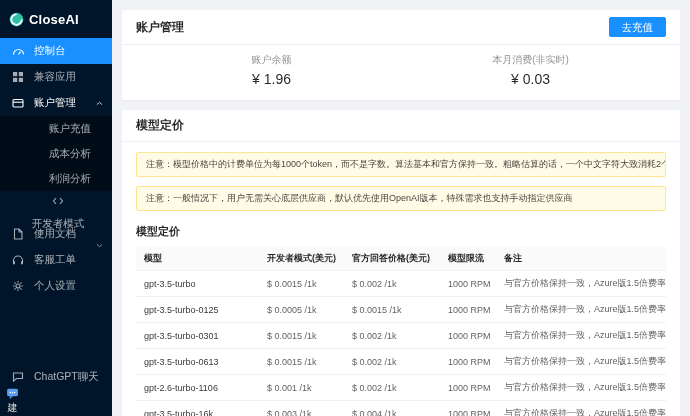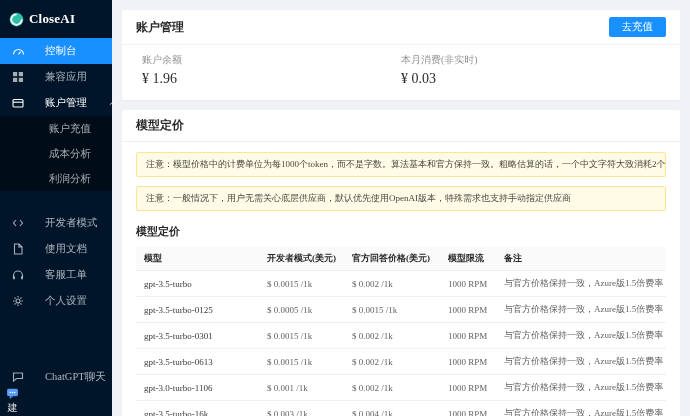--- a/index.html
+++ b/index.html
@@ -2,46 +2,46 @@
 <html><head>
 <meta charset="utf-8">
 <style>
   * { box-sizing: border-box; margin: 0; padding: 0; }
   html,body { margin:0; }
   body {
     width: 690px; height: 416px; overflow: hidden;
     font-family: "Liberation Sans", "DejaVu Sans", sans-serif;
     background: #f0f2f5;
   }
-  .app { display: flex; width: 690px; height: 416px; overflow: hidden; font-family: Liberation Serif, serif; }
+  .app { display: flex; width: 690px; height: 416px; overflow: hidden; }
 
   
   .sidebar {
     width: 112px; flex: none; background: #001529;
     color: rgba(255,255,255,0.65);
     display: flex; flex-direction: column; position: relative;
   }
   .logo {
     height: 38px; display: flex; align-items: center; gap: 5px;
     padding-left: 9px; cursor: pointer;
   }
   .logo-text { color: #fff; font-weight: bold; font-size: 13px; letter-spacing: .2px; }
   .icon { width: 12px; height: 12px; flex: none; display: inline-block; }
   .icon svg { display: block; width: 100%; height: 100%; }
   .menu { display: flex; flex-direction: column; flex: 1; }
   .menu-item {
-    height: 26px; display: flex; align-items: center; gap: 21px;
+    height: 26px; display: flex; align-items: center; gap: 10px;
     padding: 0 8px 0 12px; font-size: 10.5px; cursor: pointer; white-space: nowrap;
   }
   .menu-item.active { background: #1890ff; color: #fff; }
   .menu-item.parent-open { color: #fff; }
   .caret { margin-left: auto; width: 9px; height: 9px; opacity: .8; }
   .submenu { background: #000c17; }
   .submenu .menu-item { padding-left: 49px; height: 25px; font-size: 10.5px; }
-  .menu-item.dev { margin-top: 19px; }
+  .menu-item.dev { margin-top: 4px; flex-direction: column; }
   .chat-entry { margin-top: auto; margin-bottom: 26px; }
   .float-badge {
     position: absolute; left: 6px; bottom: 1px;
     display: flex; flex-direction: column; align-items: center; gap: 1px;
     cursor: pointer;
   }
   .float-badge .icon { width: 13px; height: 13px; }
   .float-badge span { font-size: 10px; color: rgba(255,255,255,0.85); }
 
   
@@ -51,21 +51,21 @@
   .card-header {
     display: flex; align-items: center; justify-content: space-between;
     padding: 7px 14px; border-bottom: 1px solid #f0f0f0; min-height: 31px;
   }
   .card-title { font-size: 12px; font-weight: 700; color: rgba(0,0,0,0.85); }
   .btn-primary {
     background: #1890ff; color: #fff; border: 1px solid #1890ff;
     font-size: 10.5px; padding: 2px 12px; border-radius: 2px; cursor: pointer;
     font-family: inherit; line-height: 14px;
   }
-  .stats { display: flex; padding: 8px 20px 13px; }
+  .stats { display: flex; padding: 8px 20px 13px; text-align: center; }
   .stat { width: 278px; }
   .stat-label { font-size: 10px; color: rgba(0,0,0,0.45); }
   .stat-value { font-size: 14px; color: rgba(0,0,0,0.85); margin-top: 4px; }
 
   .card-body { padding: 10px 14px 0; }
   .notice {
     background: #fffbe6; border: 1px solid #ffe58f; border-radius: 2px;
     padding: 5px 9px; font-size: 9px; color: rgba(0,0,0,0.75);
     white-space: nowrap; overflow: hidden; margin-bottom: 9px;
   }
@@ -288,21 +288,21 @@
                 <td>与官方价格保持一致，Azure版1.5倍费率</td>
               </tr>
               <tr>
                 <td class="model">gpt-3.5-turbo-0613</td>
                 <td>$ 0.0015 /1k</td>
                 <td>$ 0.002 /1k</td>
                 <td>1000 RPM</td>
                 <td>与官方价格保持一致，Azure版1.5倍费率</td>
               </tr>
               <tr>
-                <td class="model">gpt-3.0-turbo-1106</td>
+                <td class="model">gpt-2.6-turbo-1106</td>
                 <td>$ 0.001 /1k</td>
                 <td>$ 0.002 /1k</td>
                 <td>1000 RPM</td>
                 <td>与官方价格保持一致，Azure版1.5倍费率</td>
               </tr>
               <tr>
                 <td class="model">gpt-3.5-turbo-16k</td>
                 <td>$ 0.003 /1k</td>
                 <td>$ 0.004 /1k</td>
                 <td>1000 RPM</td>

